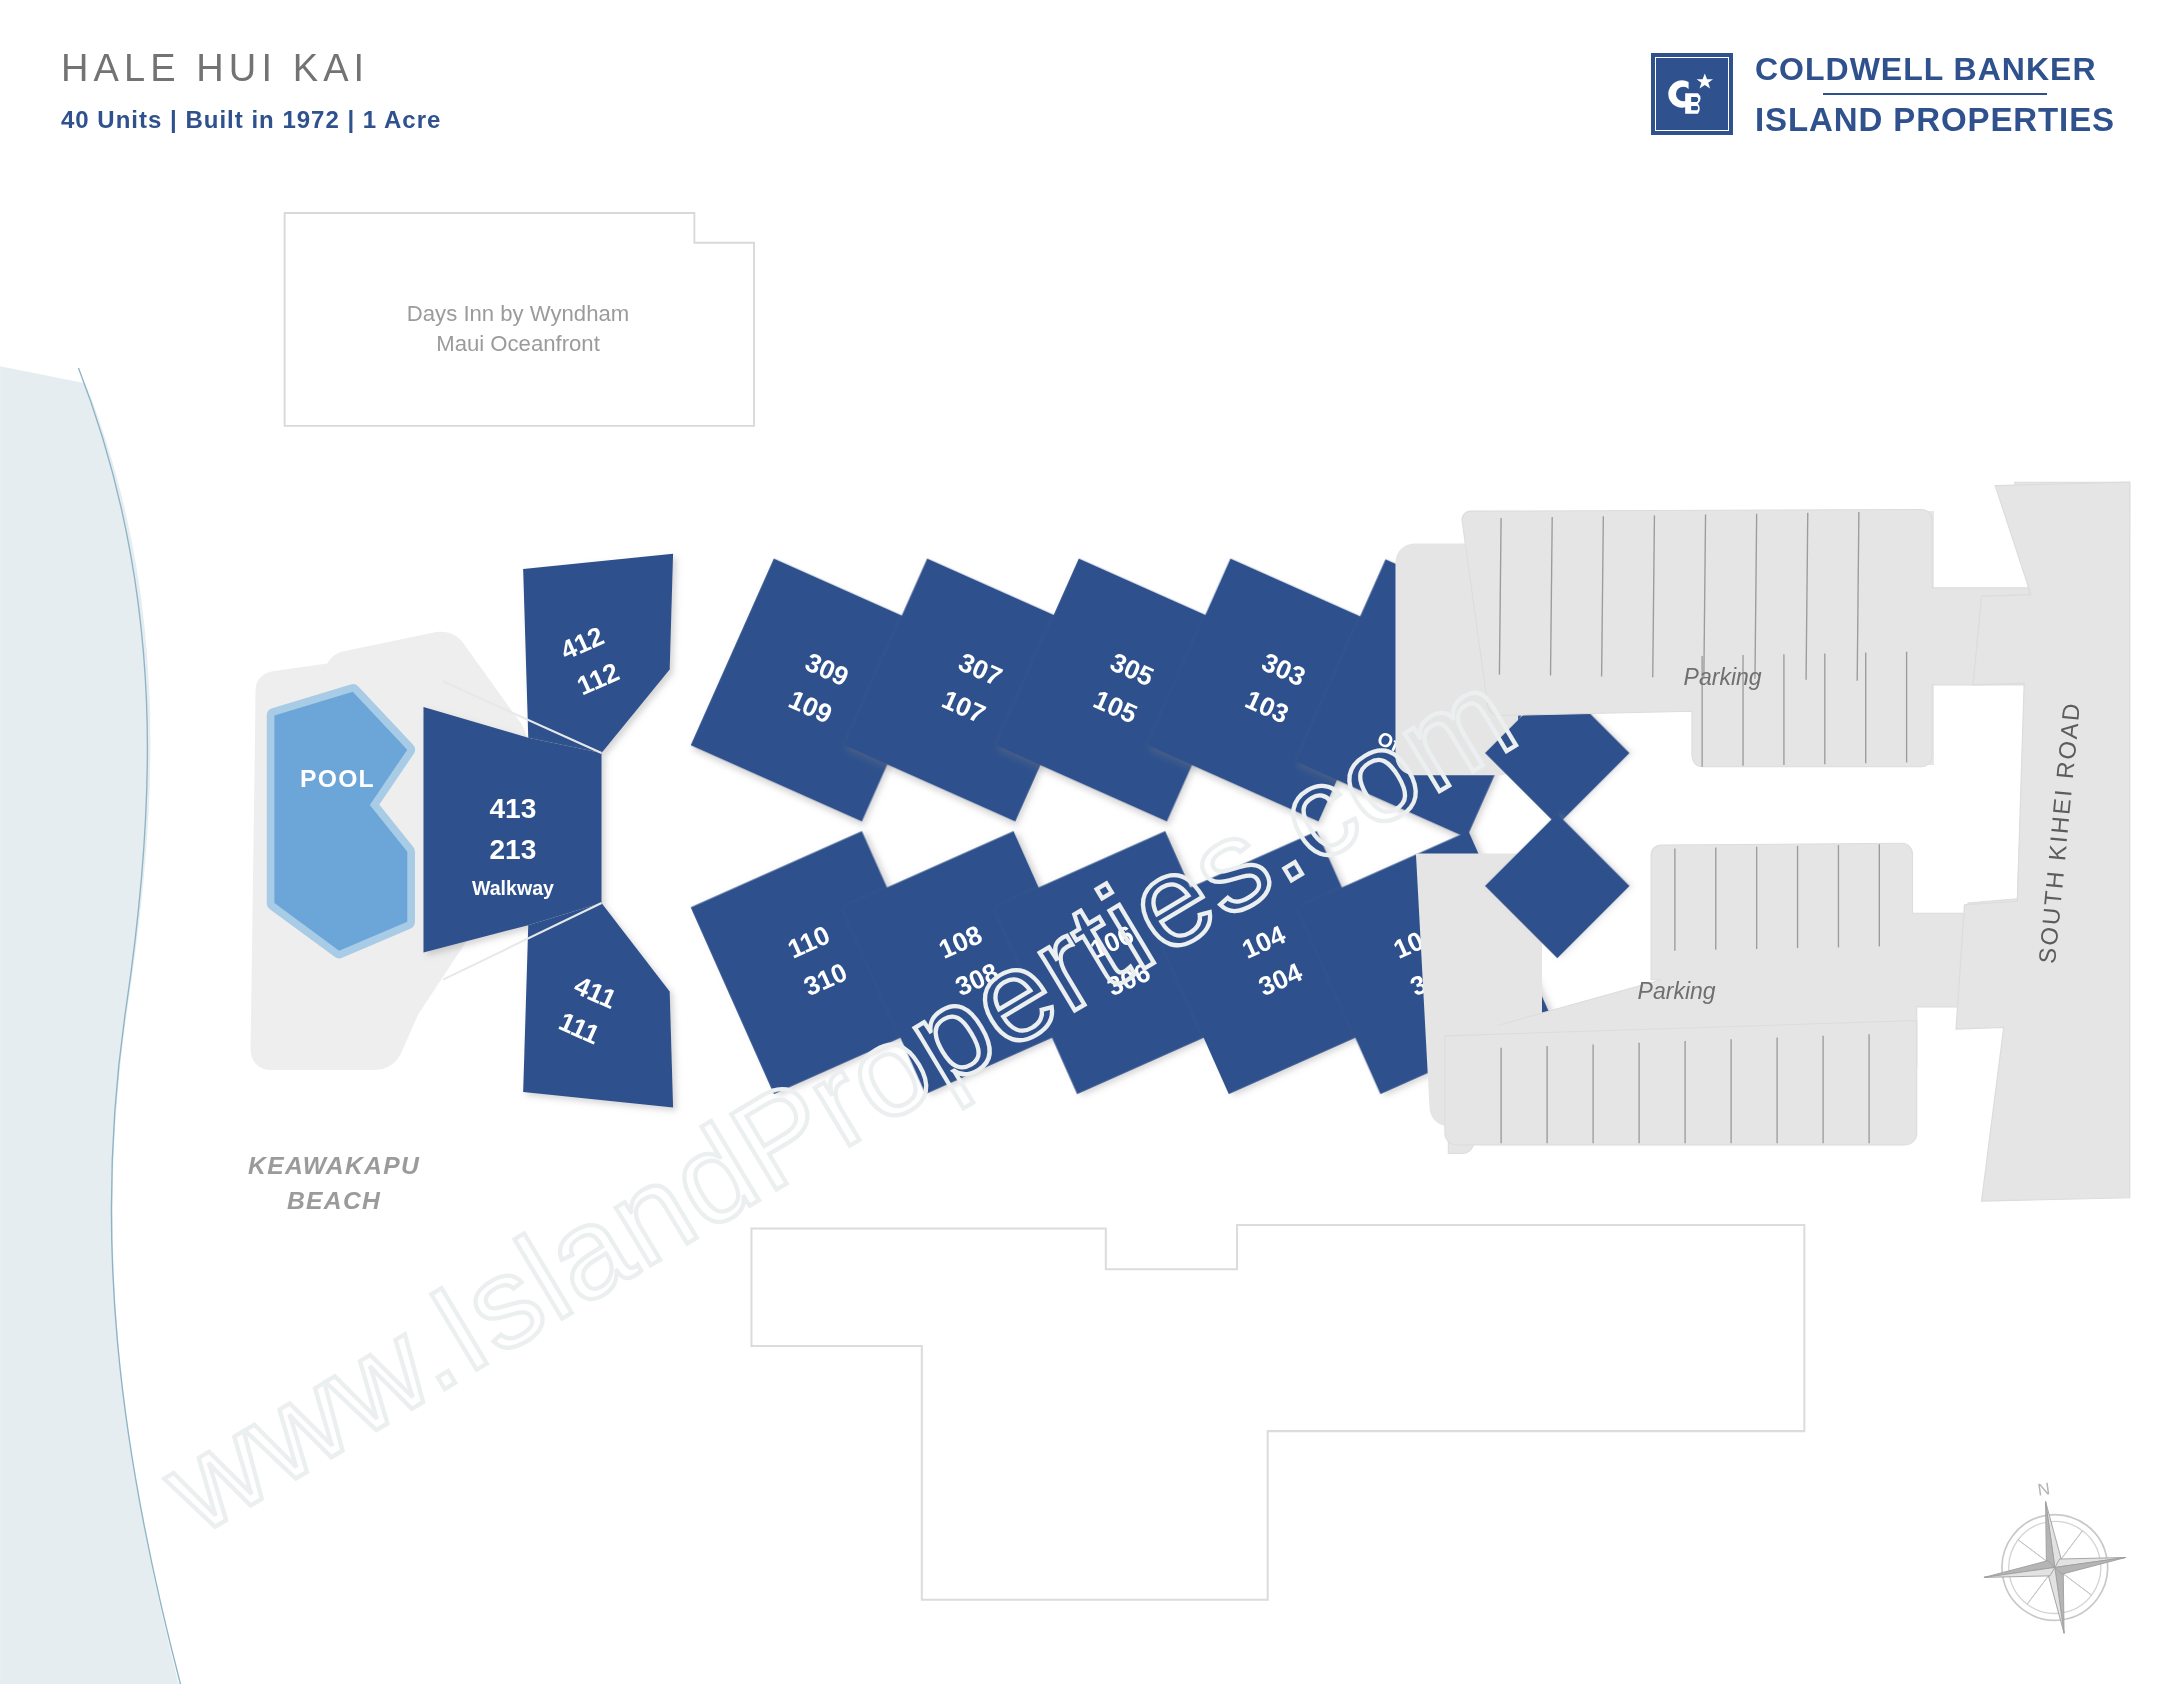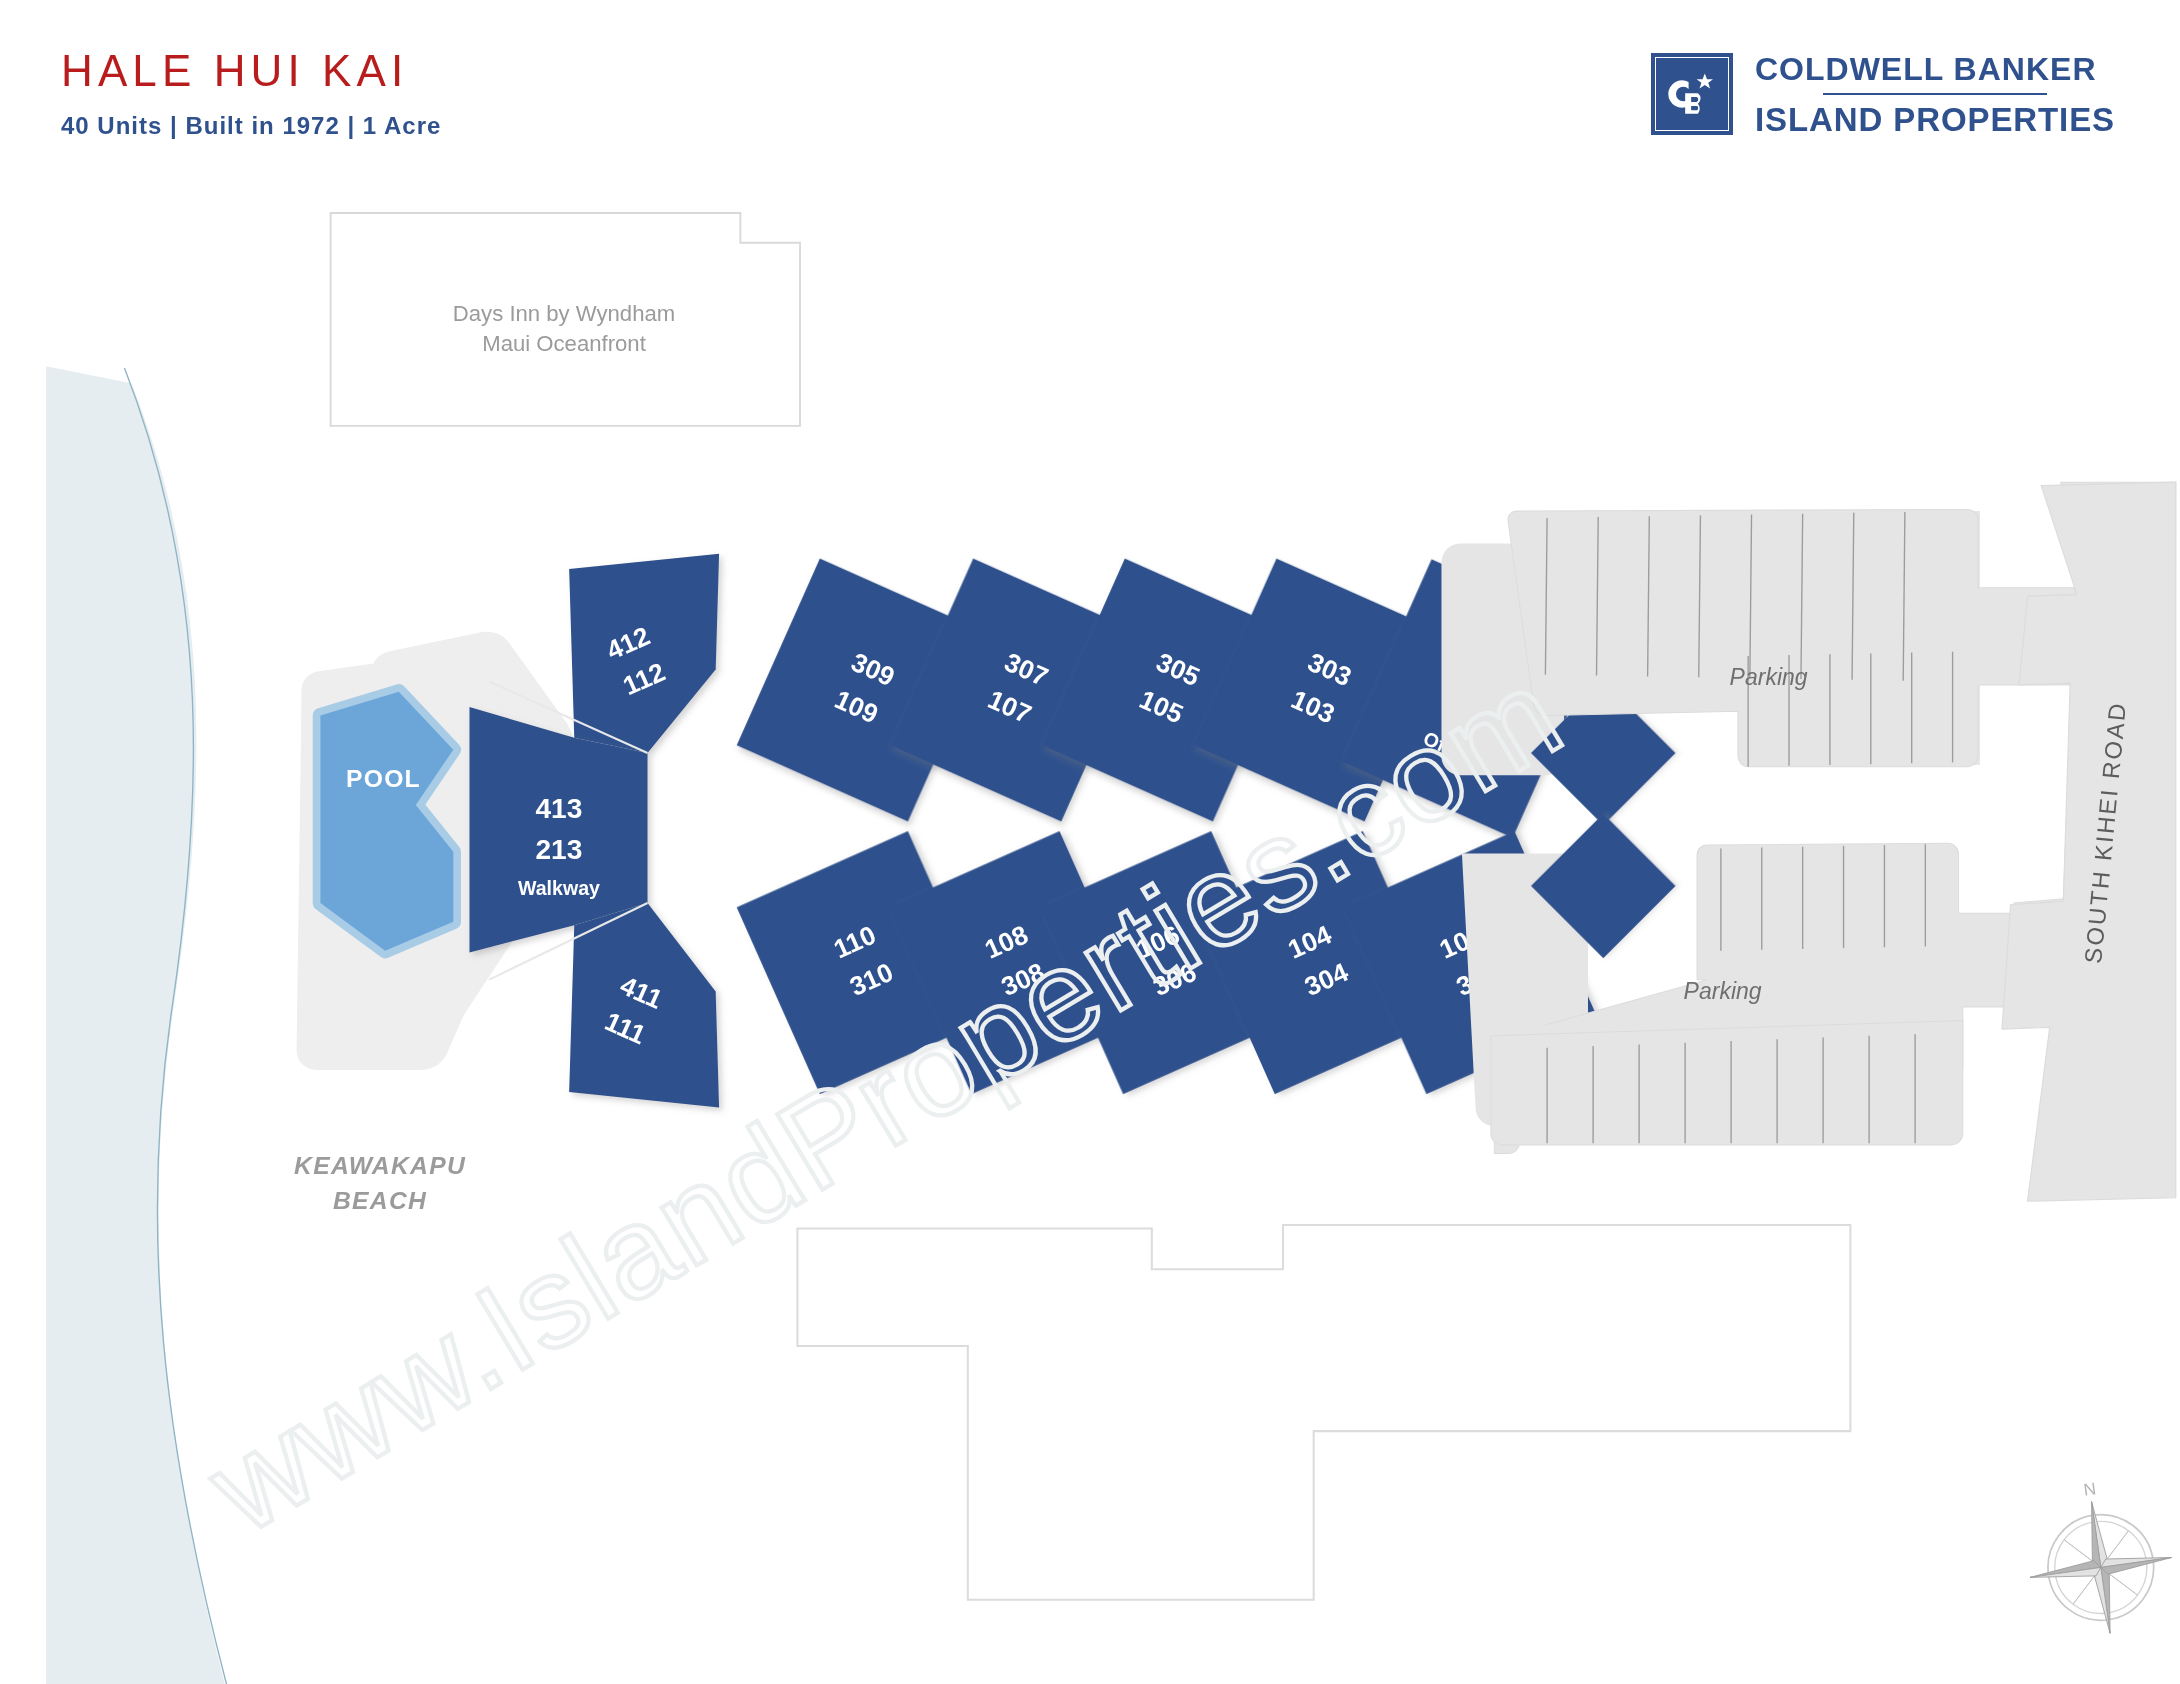--- a/index.html
+++ b/index.html
@@ -22,23 +22,23 @@
     left: 0; top: 0;
     width: 2181px;
     height: 204px;
   }
   #title-block {
     position: absolute;
     left: 61px;
     top: 49px;
   }
   #page-title {
-    font-size: 44px;
+    font-size: 38px;
     letter-spacing: 5.1px;
-    color: #b91c1c;
+    color: #737373;
     font-weight: 300;
     line-height: 1;
     white-space: nowrap;
   }
   #page-subtitle {
     margin-top: 19px;
     font-size: 24px;
     letter-spacing: 1px;
     color: #2f518d;
     font-weight: 600;
@@ -90,21 +90,20 @@
     white-space: nowrap;
   }
 
   
   #map-canvas {
     position: absolute;
     left: 0;
     top: 0;
     width: 1836px;
     height: 1685px;
-    padding-left: 46px;
   }
   #map-canvas svg { display: block; }
 
   .bld-label {
     font-family: "Liberation Sans", sans-serif;
     fill: #ffffff;
     font-weight: 700;
     font-size: 31px;
     text-anchor: middle;
     dominant-baseline: middle;

